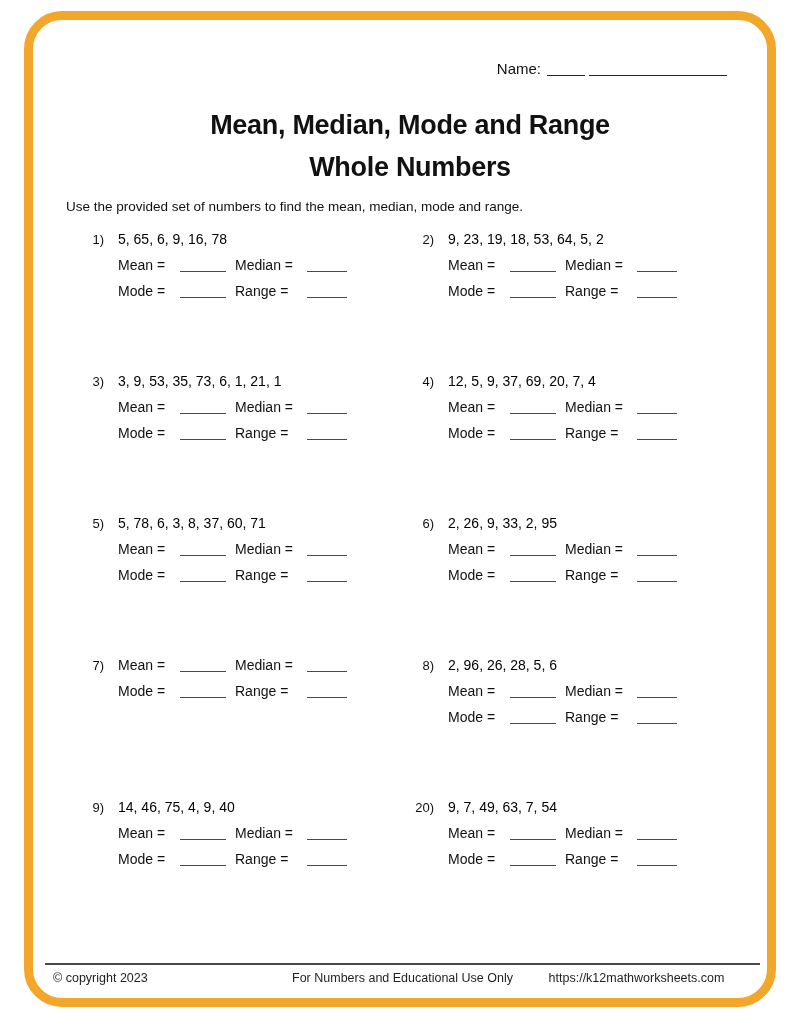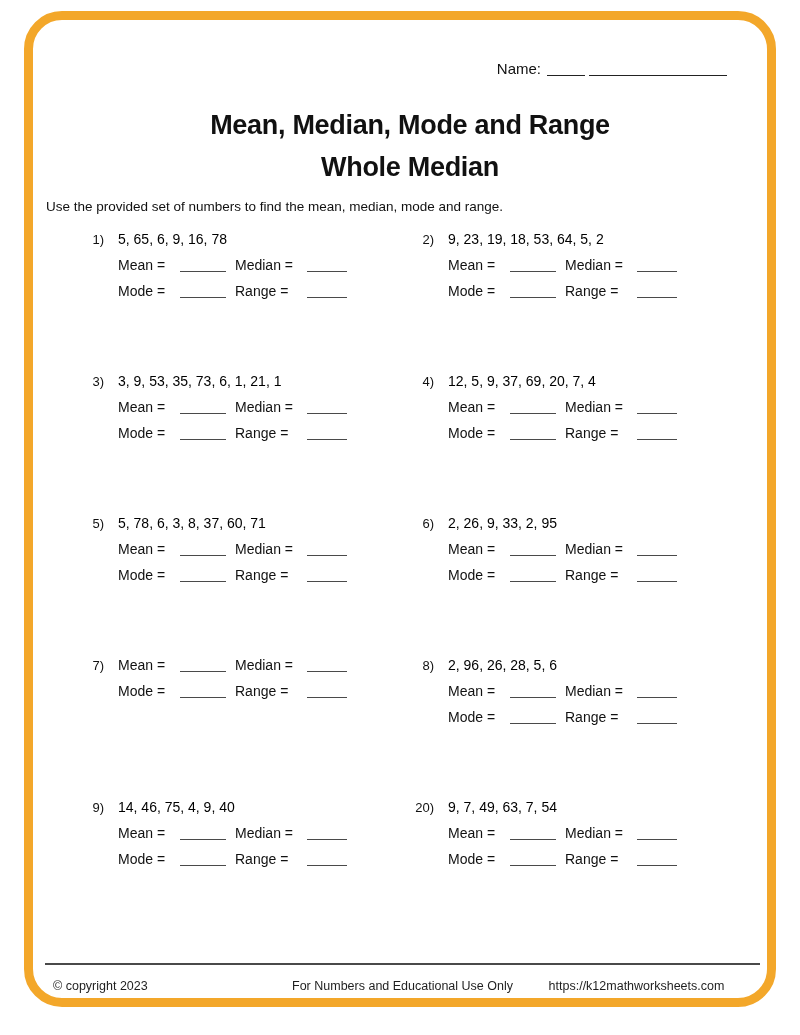--- a/index.html
+++ b/index.html
@@ -39,21 +39,21 @@
     position: absolute; top: 104px; left: 0; right: 0;
     text-align: center;
     padding-left: 20px;
   }
   .title-line {
     font-size: 27px; font-weight: bold; color: #111;
     line-height: 42px; letter-spacing: -0.3px;
   }
 
   .instructions {
-    position: absolute; top: 199px; left: 46px;
+    position: absolute; top: 199px; left: 66px;
     font-size: 13.5px; color: #111;
   }
 
   .problems {
     position: absolute; top: 231px; left: 78px; width: 660px;
     display: grid;
     grid-template-columns: 330px 300px;
     grid-auto-rows: 142px;
   }
   .problem { display: flex; align-items: flex-start; }
@@ -72,21 +72,21 @@
   .blank {
     display: inline-block; height: 15px;
     border-bottom: 1.5px solid #4a4a4a;
   }
   .blank.b1 { width: 46px; margin-right: 9px; }
   .blank.b2 { width: 40px; }
 
   .footer {
     position: absolute; left: 45px; right: 40px; top: 963px;
     border-top: 2px solid #4a4a4a;
-    padding-top: 14px;
+    padding-top: 6px;
     display: grid;
     grid-template-columns: 1fr auto 1fr;
     align-items: baseline;
     font-size: 12.5px; color: #1f1f1f;
   }
   .footer .f-left  { text-align: left; padding-left: 8px; }
   .footer .f-mid   { text-align: center; }
   .footer .f-right { text-align: center; }
 </style>
 </head>
@@ -96,21 +96,21 @@
   <div class="frame"></div>
 
   <div class="name-row">
     <span class="name-label">Name:</span>
     <span class="name-seg s1"></span>
     <span class="name-seg s2"></span>
   </div>
 
   <div class="title-wrap">
     <div class="title-line">Mean, Median, Mode and Range</div>
-    <div class="title-line">Whole Median</div>
+    <div class="title-line">Whole Numbers</div>
   </div>
 
   <div class="instructions">Use the provided set of numbers to find the mean, median, mode and range.</div>
 
   <div class="problems">
 
     <div class="problem">
       <span class="pnum">1)</span>
       <div class="pbody">
         <div class="nums">5, 65, 6, 9, 16, 78</div>

